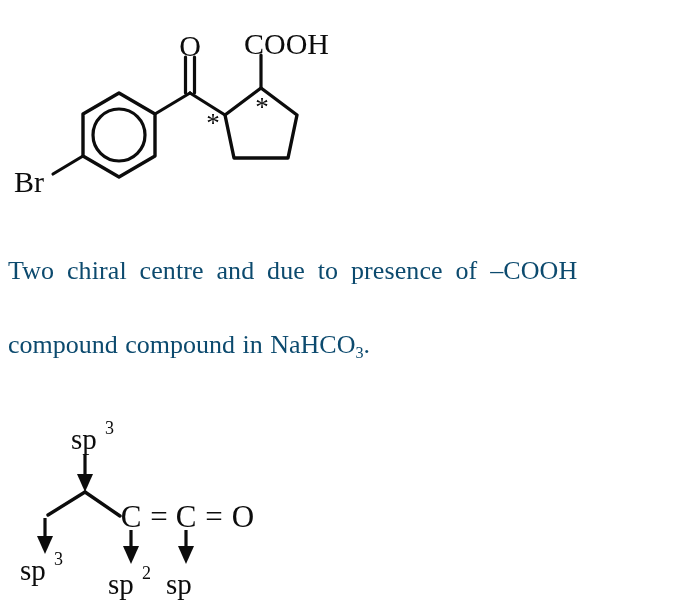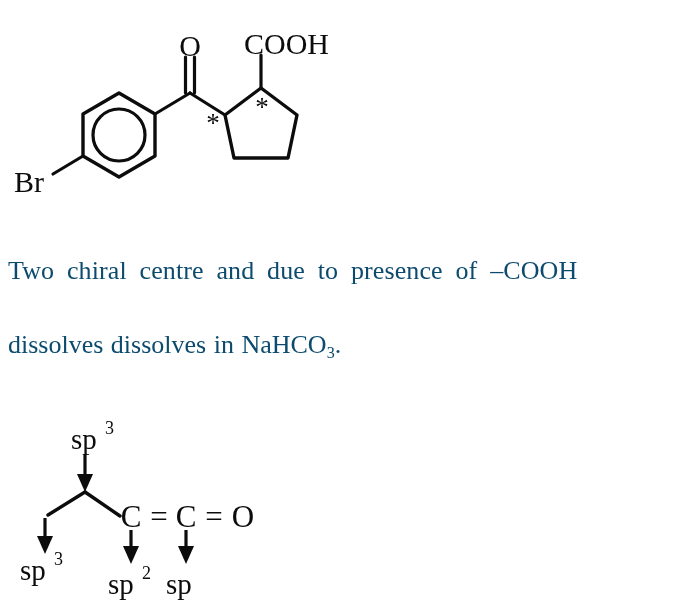--- a/index.html
+++ b/index.html
@@ -117,21 +117,21 @@
       <text class="svg-text" x="244" y="54" font-size="30" text-anchor="start">COOH</text>
 
       <text class="svg-text" x="213" y="132" font-size="27" text-anchor="middle">*</text>
 
       <text class="svg-text" x="262" y="116" font-size="27" text-anchor="middle">*</text>
     </svg>
   </div>
 
   <div class="prose">
     <div class="prose-line l1">Two chiral centre and due to presence of –COOH</div>
-    <div class="prose-line l2"><span>dissolves dissolves in NaHCO</span><span class="sub">3</span><span>.</span></div>
+    <div class="prose-line l2"><span>compound compound in NaHCO</span><span class="sub">3</span><span>.</span></div>
   </div>
 
   <div class="fig-bottom">
     <svg width="330" height="194" viewBox="0 0 330 194" xmlns="http://www.w3.org/2000/svg">
       <g stroke="#0c0c0c" stroke-width="3.4" fill="none" stroke-linecap="round" stroke-linejoin="round">
 
         <line x1="85" y1="84" x2="48" y2="107"></line>
         <line x1="85" y1="84" x2="120" y2="108"></line>
       </g>
 

